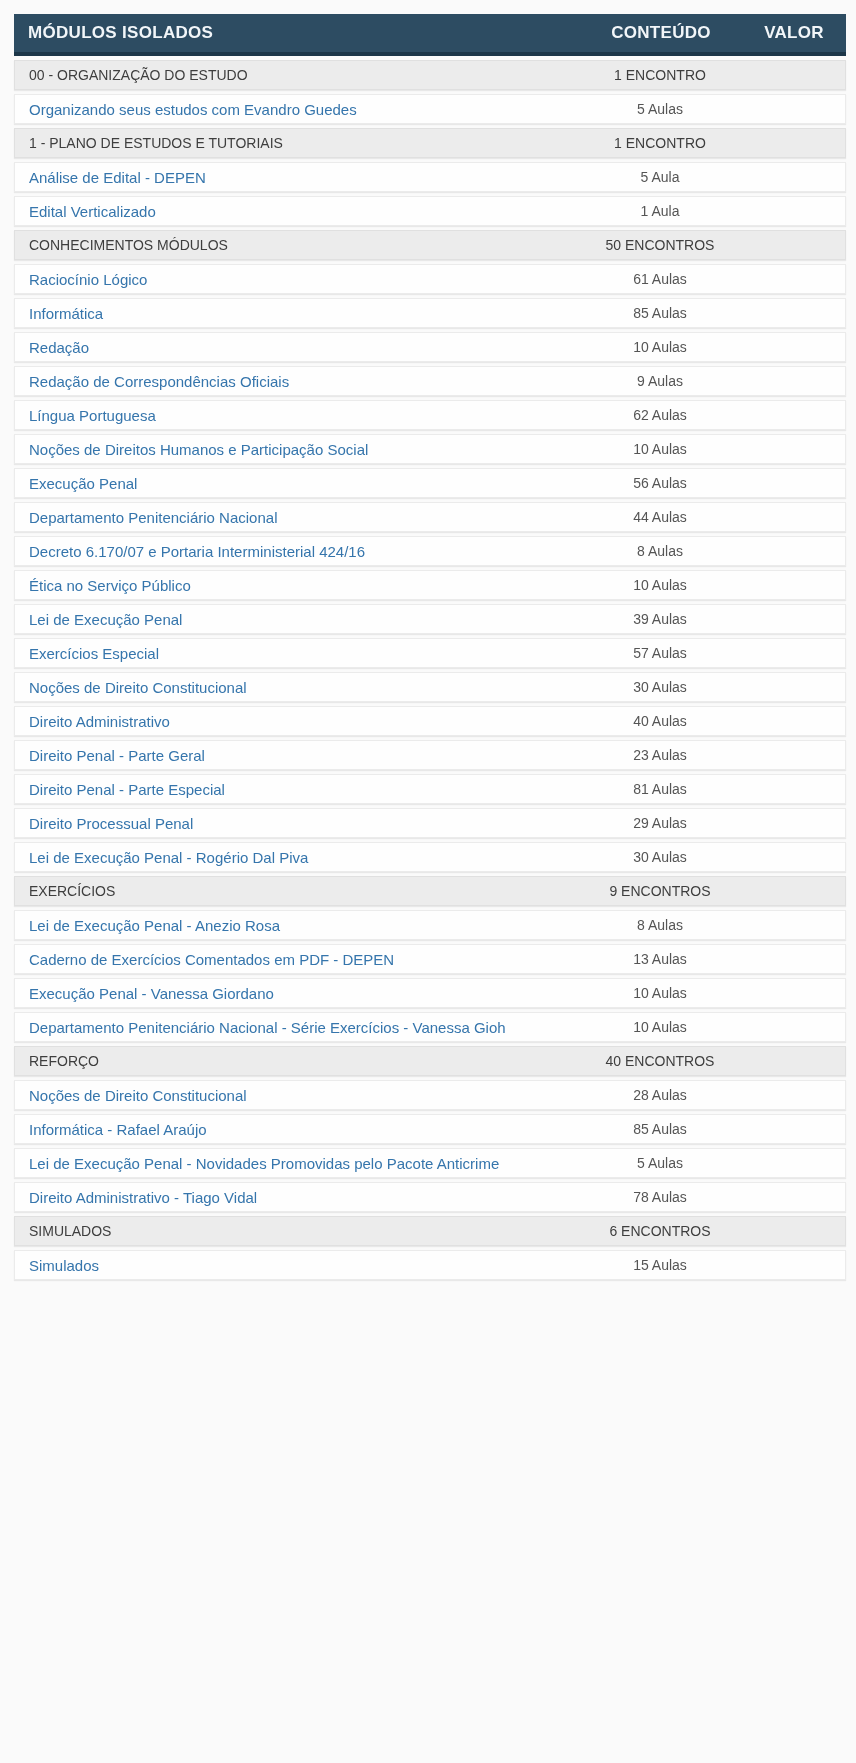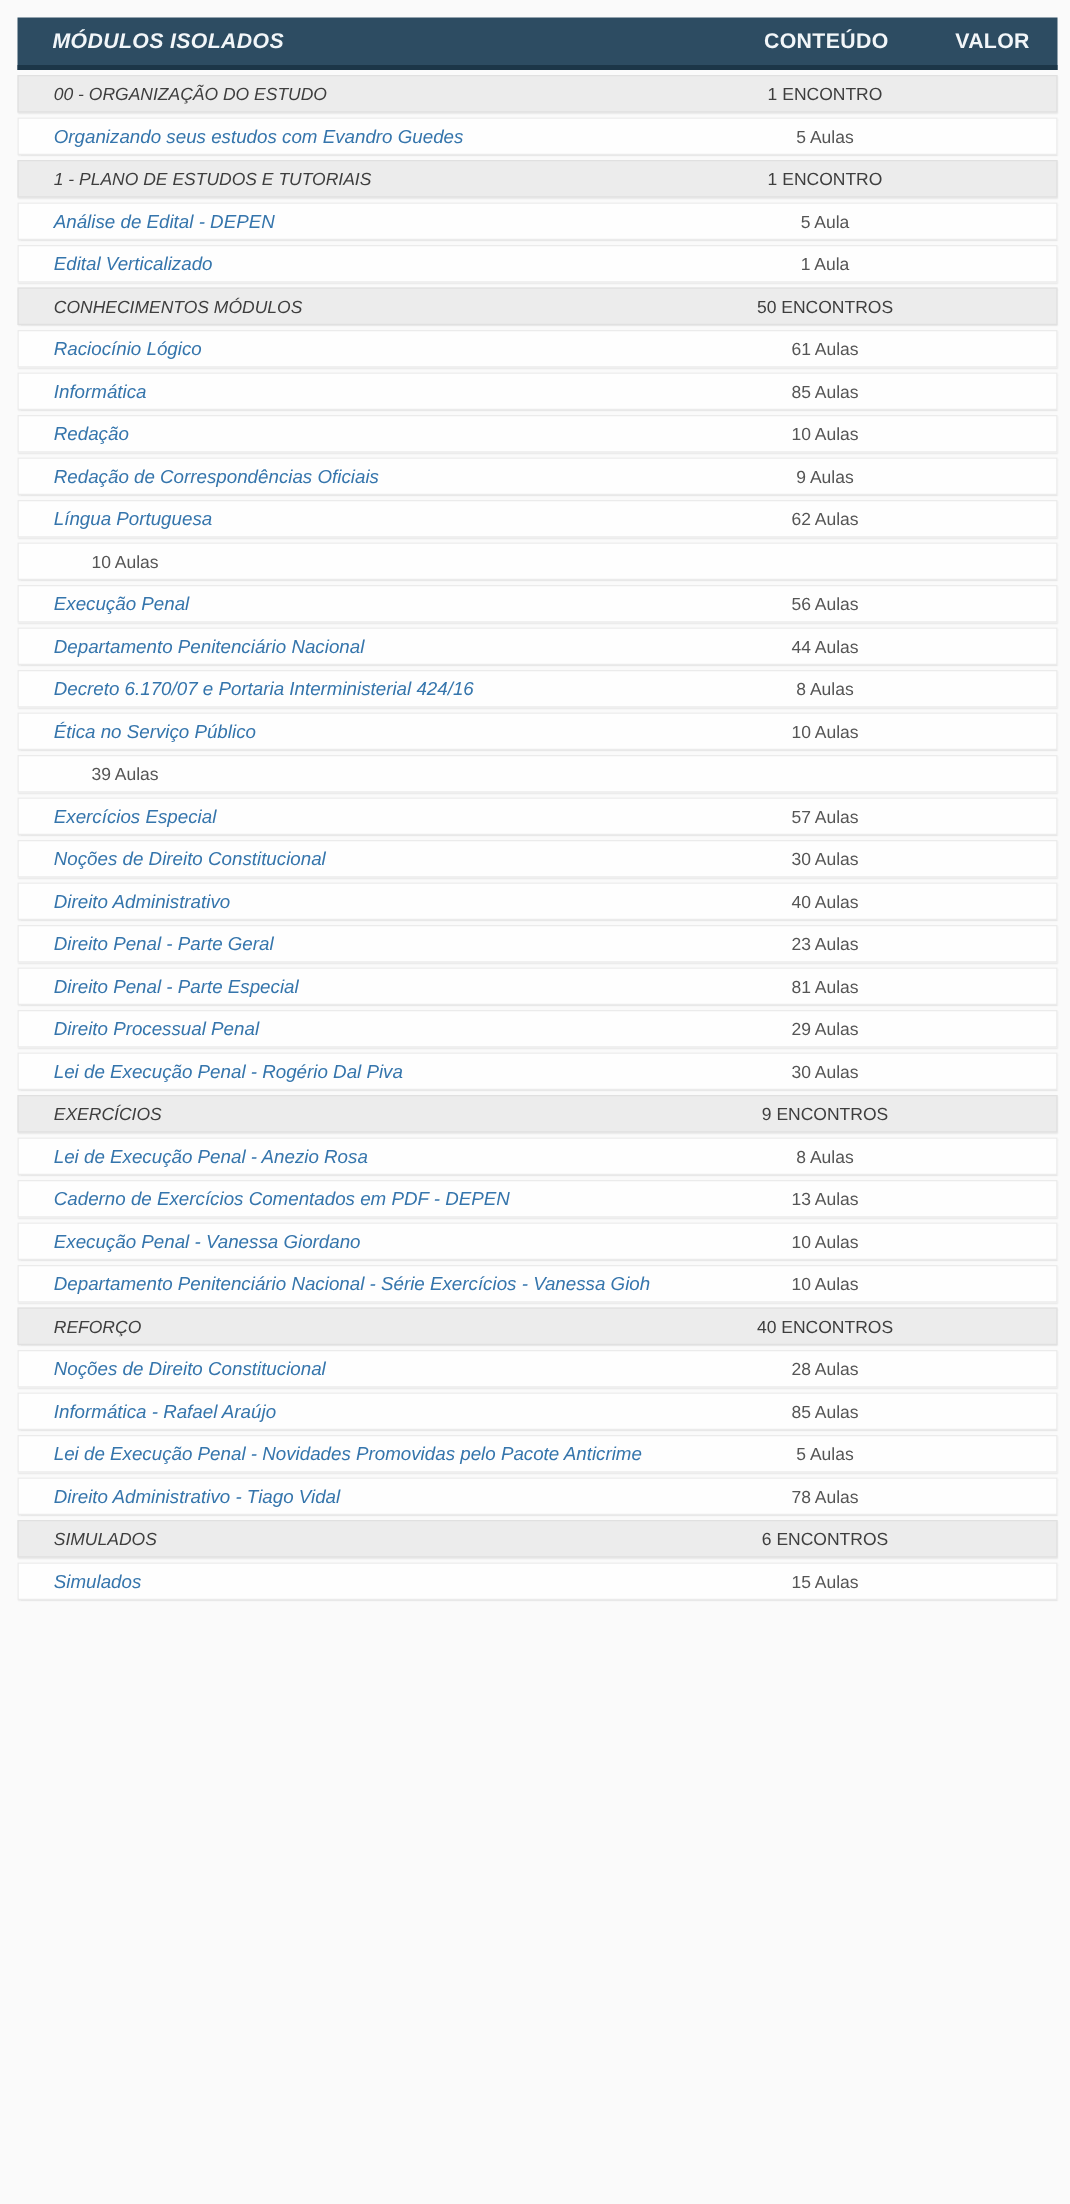--- a/index.html
+++ b/index.html
@@ -45,25 +45,24 @@
     border:1px solid var(--row_border);
     background:var(--row_bg);
     box-shadow:0 1px 1px rgba(0,0,0,0.07);
   }
   .row.section{
     background:var(--section_bg);
     border-color:var(--section_border);
   }
   .cell-label{
     flex:1;
-    padding-left:28px;
+    padding-left:14px;
     overflow:hidden;
     white-space:nowrap;
     text-overflow:ellipsis;
-    font-style:italic;
   }
   .cell-content{
     width:170px;
     text-align:center;
     flex-shrink:0;
   }
   .cell-valor{
     width:100px;
     padding-right:4px;
     text-align:center;
@@ -147,20 +146,21 @@
         <div class="cell-label"><a class="course-link">Redação de Correspondências Oficiais</a></div>
         <div class="cell-content">9 Aulas</div>
         <div class="cell-valor"></div>
       </div>
       <div class="row link">
         <div class="cell-label"><a class="course-link">Língua Portuguesa</a></div>
         <div class="cell-content">62 Aulas</div>
         <div class="cell-valor"></div>
       </div>
       <div class="row link">
+        <div class="cell-label"><a class="course-link">Noções de Direitos Humanos e Participação Social</a></div>
         <div class="cell-content">10 Aulas</div>
         <div class="cell-valor"></div>
       </div>
       <div class="row link">
         <div class="cell-label"><a class="course-link">Execução Penal</a></div>
         <div class="cell-content">56 Aulas</div>
         <div class="cell-valor"></div>
       </div>
       <div class="row link">
         <div class="cell-label"><a class="course-link">Departamento Penitenciário Nacional</a></div>
@@ -171,20 +171,21 @@
         <div class="cell-label"><a class="course-link">Decreto 6.170/07 e Portaria Interministerial 424/16</a></div>
         <div class="cell-content">8 Aulas</div>
         <div class="cell-valor"></div>
       </div>
       <div class="row link">
         <div class="cell-label"><a class="course-link">Ética no Serviço Público</a></div>
         <div class="cell-content">10 Aulas</div>
         <div class="cell-valor"></div>
       </div>
       <div class="row link">
+        <div class="cell-label"><a class="course-link">Lei de Execução Penal</a></div>
         <div class="cell-content">39 Aulas</div>
         <div class="cell-valor"></div>
       </div>
       <div class="row link">
         <div class="cell-label"><a class="course-link">Exercícios Especial</a></div>
         <div class="cell-content">57 Aulas</div>
         <div class="cell-valor"></div>
       </div>
       <div class="row link">
         <div class="cell-label"><a class="course-link">Noções de Direito Constitucional</a></div>

